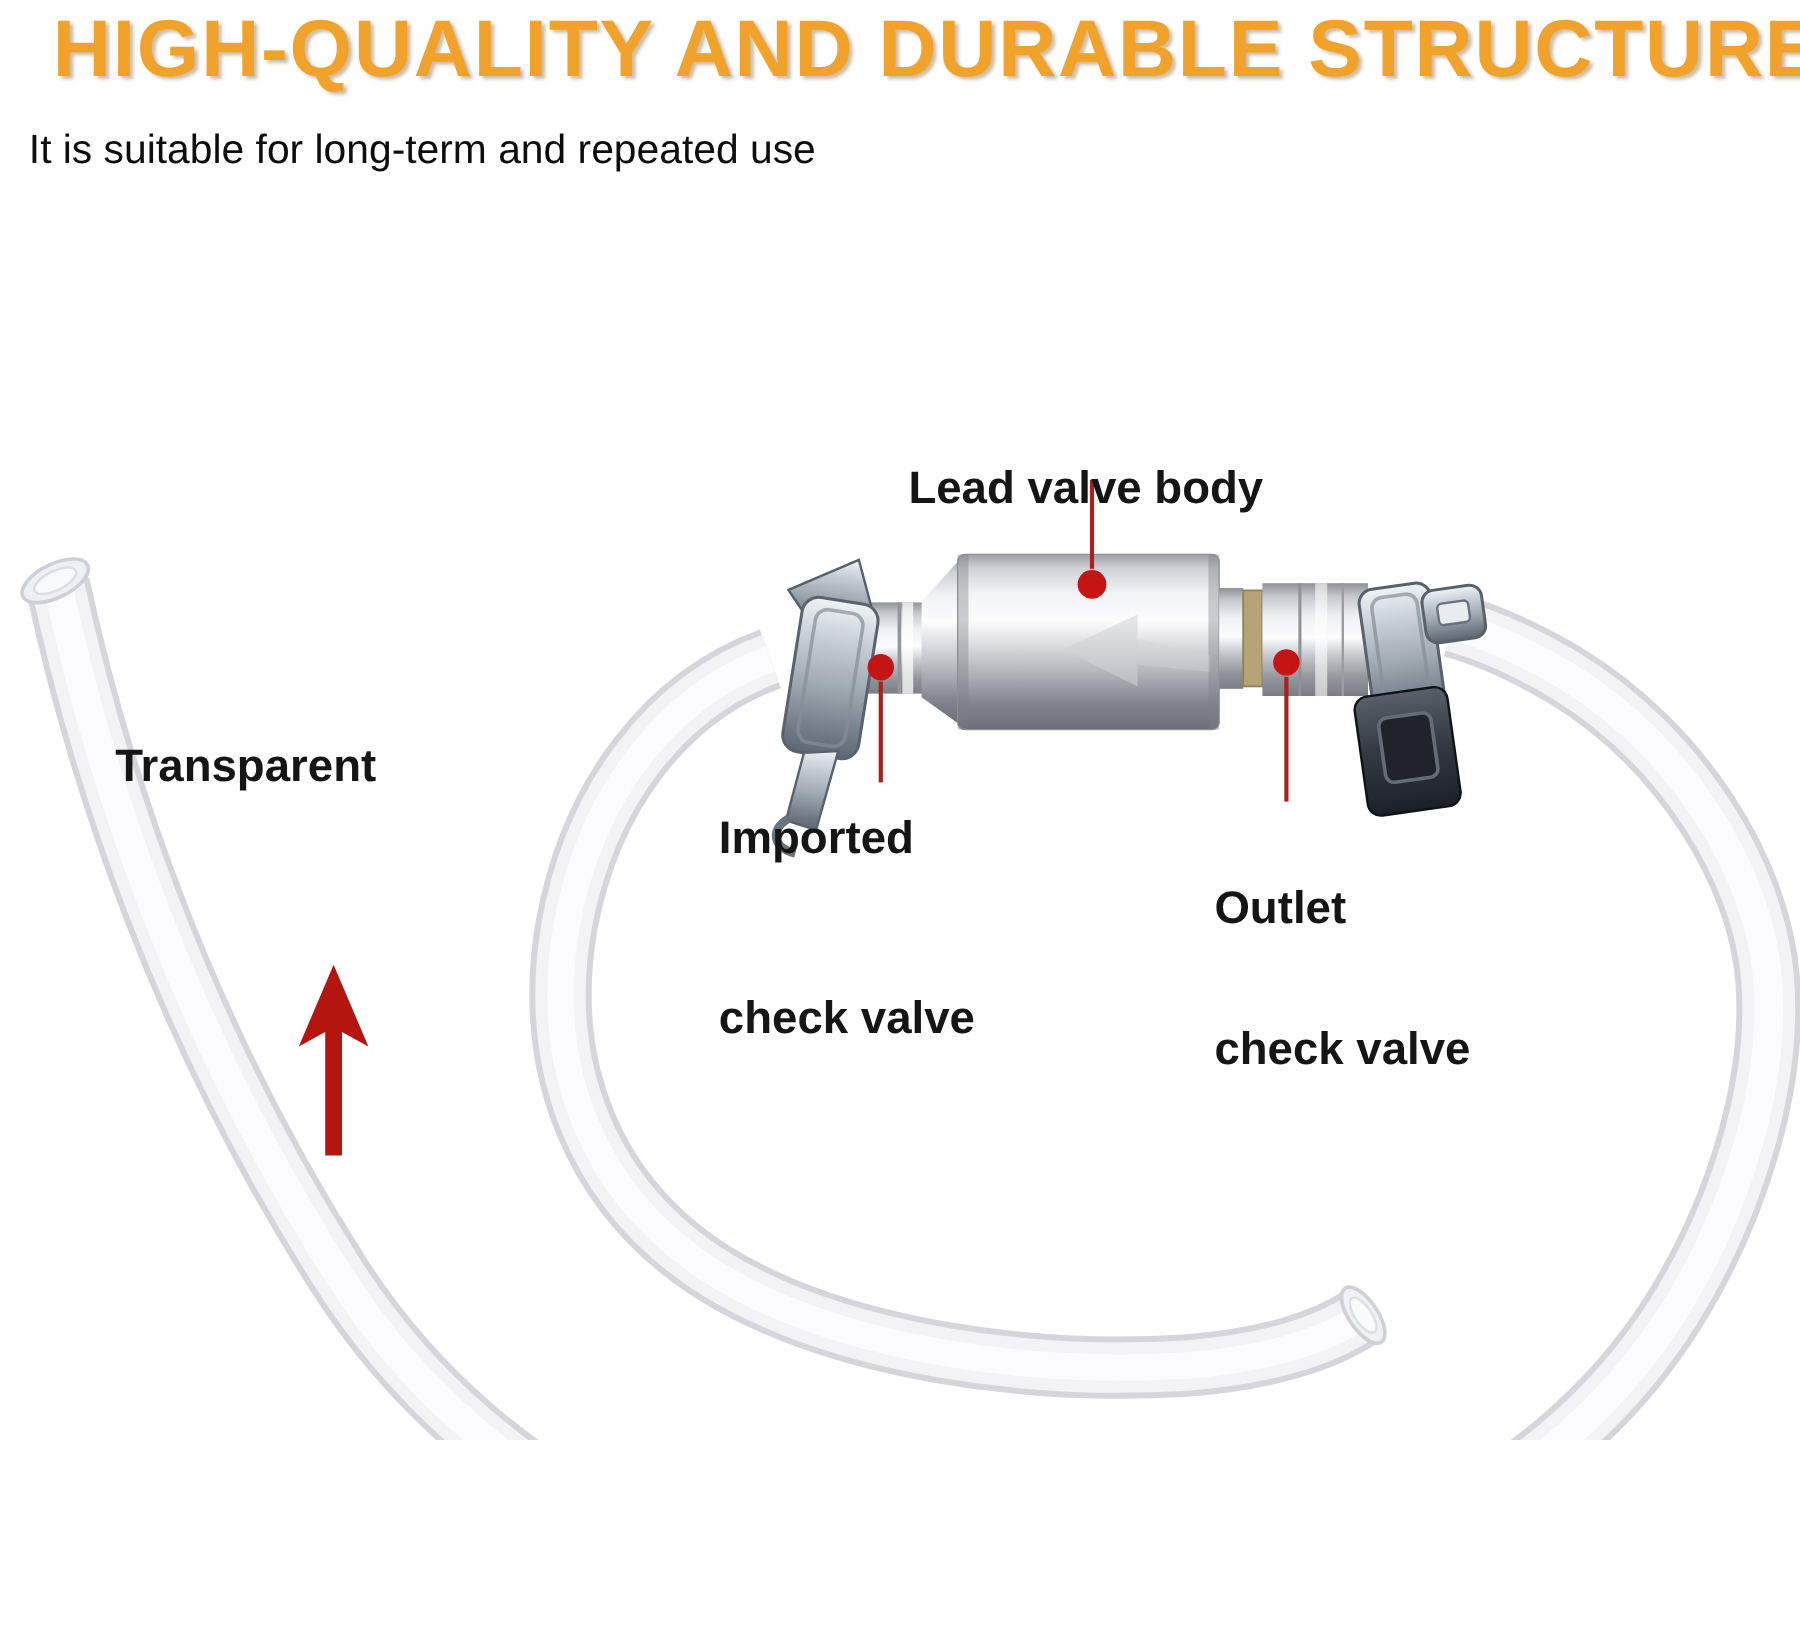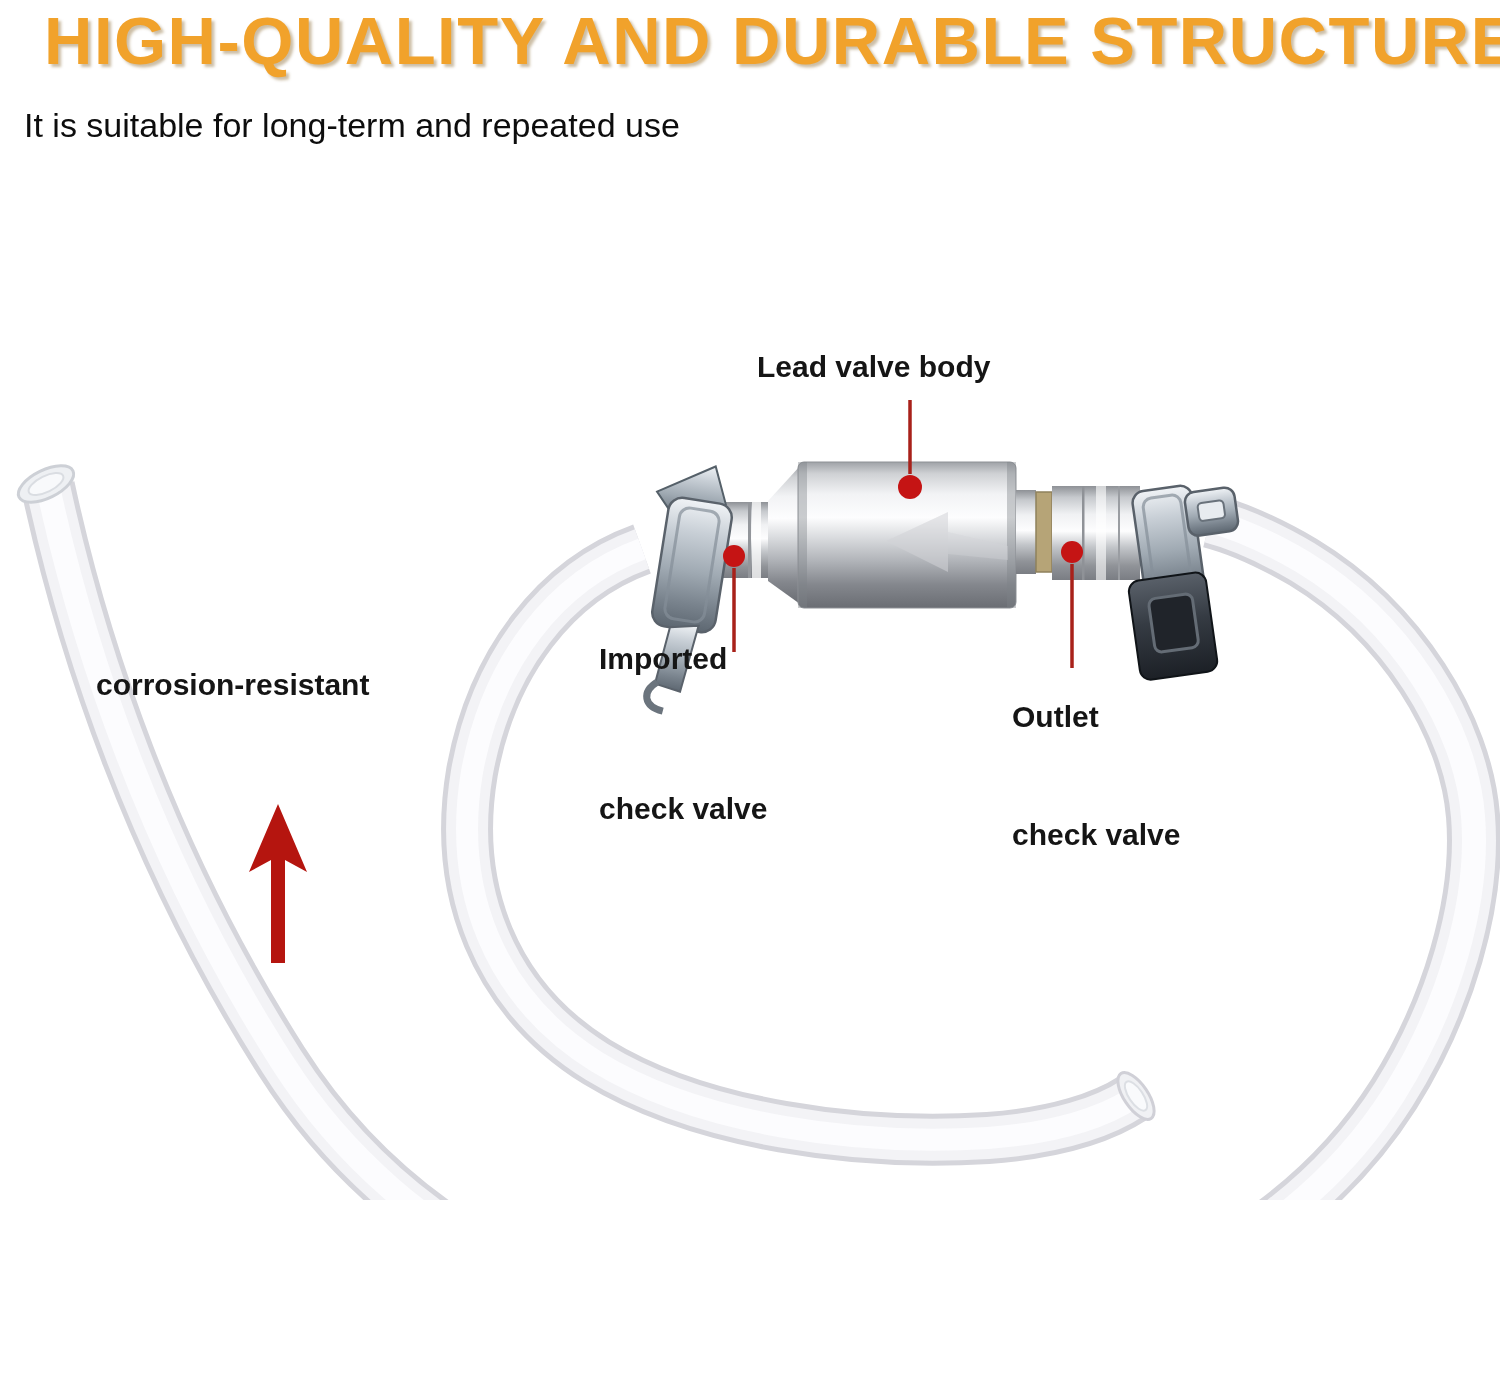--- a/index.html
+++ b/index.html
@@ -16,21 +16,21 @@
     left:44px;top:2px;
     font-size:67px;font-weight:bold;letter-spacing:1.5px;
     color:#F1A22B;
     text-shadow:3px 3px 3px rgba(120,85,20,0.38);
   }
   .subtitle{
     left:24px;top:106px;
     font-size:34px;font-weight:400;color:#0d0d0d;
   }
   .part-label{
-    font-size:30px;font-weight:bold;color:#151515;
+    font-size:38px;font-weight:bold;color:#151515;margin-top:36px;
   }
   .lbl-lead{left:757px;top:350px;}
   .lbl-imported-1{left:599px;top:642px;}
   .lbl-imported-2{left:599px;top:792px;}
   .lbl-outlet-1{left:1012px;top:700px;}
   .lbl-outlet-2{left:1012px;top:818px;}
   .lbl-hose-1{left:96px;top:582px;}
   .lbl-hose-2{left:96px;top:668px;}
   .lbl-hose-3{left:96px;top:754px;}
 </style>
@@ -174,15 +174,15 @@
   <div class="txt subtitle">It is suitable for long-term and repeated use</div>
 
   <div class="txt part-label lbl-lead">Lead valve body</div>
 
   <div class="txt part-label lbl-imported-1">Imported</div>
   <div class="txt part-label lbl-imported-2">check valve</div>
 
   <div class="txt part-label lbl-outlet-1">Outlet</div>
   <div class="txt part-label lbl-outlet-2">check valve</div>
 
-  <div class="txt part-label lbl-hose-2">corrosion-resistant</div>
+  <div class="txt part-label lbl-hose-1">Transparent</div>
 
 </div>
 
 </body></html>

